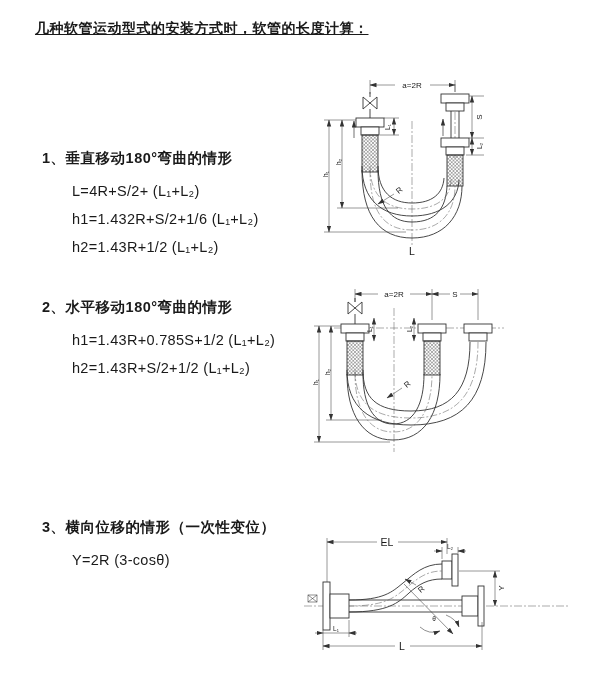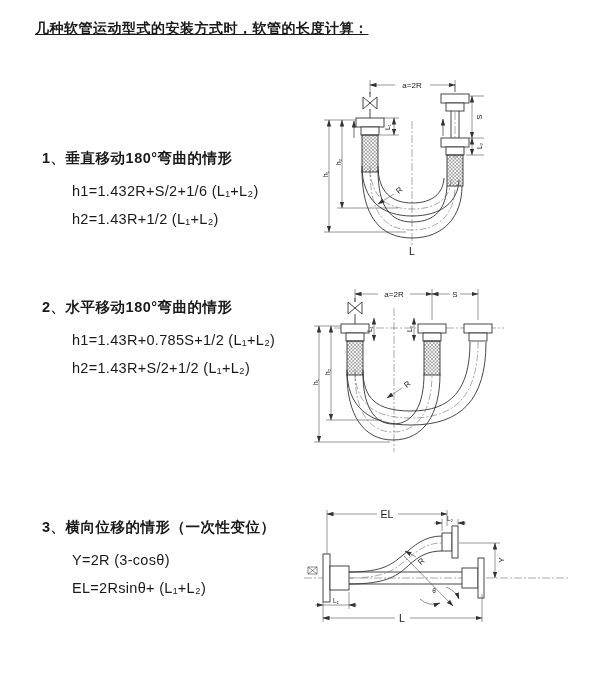--- a/index.html
+++ b/index.html
@@ -15,53 +15,53 @@
   .sec{position:absolute;left:42px;}
   .sec .heading{font-size:14.5px;font-weight:bold;letter-spacing:0.5px;white-space:nowrap;}
   .sec .formulas{margin-left:30px;margin-top:9px;}
   .sec .formula{font-size:14.5px;line-height:28px;letter-spacing:0.3px;white-space:nowrap;}
   .sec1{top:101px;margin-top:48px;}
   .sec2{top:298px;}
   .sec3{top:518px;}
   .diag{position:absolute;}
   .d1{left:310px;top:66px;}
   .d2{left:306px;top:282px;}
-  .d3{left:296px;top:496px;}
+  .d3{left:296px;top:524px;}
   svg{display:block;}
   svg text{font-family:"Liberation Sans","DejaVu Sans",sans-serif;fill:#1a1a1a;}
   .dimtxt{font-size:8px;}
   .dimtxt-sm{font-size:6.5px;}
   .biglbl{font-size:10.5px;}
 </style>
 </head>
 <body>
 
 <div class="page-title">几种软管运动型式的安装方式时，软管的长度计算：</div>
 
 <div class="sec sec1">
   <div class="heading">1、垂直移动180°弯曲的情形</div>
   <div class="formulas">
+    <div class="formula">L=4R+S/2+ (L₁+L₂)</div>
     <div class="formula">h1=1.432R+S/2+1/6 (L₁+L₂)</div>
     <div class="formula">h2=1.43R+1/2 (L₁+L₂)</div>
   </div>
 </div>
 
 <div class="sec sec2">
   <div class="heading">2、水平移动180°弯曲的情形</div>
   <div class="formulas">
     <div class="formula">h1=1.43R+0.785S+1/2 (L₁+L₂)</div>
     <div class="formula">h2=1.43R+S/2+1/2 (L₁+L₂)</div>
   </div>
 </div>
 
 <div class="sec sec3">
   <div class="heading">3、横向位移的情形（一次性变位）</div>
   <div class="formulas">
     <div class="formula">Y=2R (3-cosθ)</div>
-    <div class="formula">EL=2Rsinθ+ (L₁+L₂)</div>
   </div>
 </div>
 
 <div class="diag d1">
 <svg width="255" height="195" viewBox="0 0 255 195">
   <defs>
     <pattern id="b1" width="3.5" height="3.5" patternUnits="userSpaceOnUse">
       <path d="M0,3.5 L3.5,0 M0,0 L3.5,3.5" stroke="#6a6a6a" stroke-width="0.55"></path>
     </pattern>
     <marker id="m1" markerUnits="userSpaceOnUse" markerWidth="7" markerHeight="5" refX="6.5" refY="2.5" orient="auto-start-reverse">

